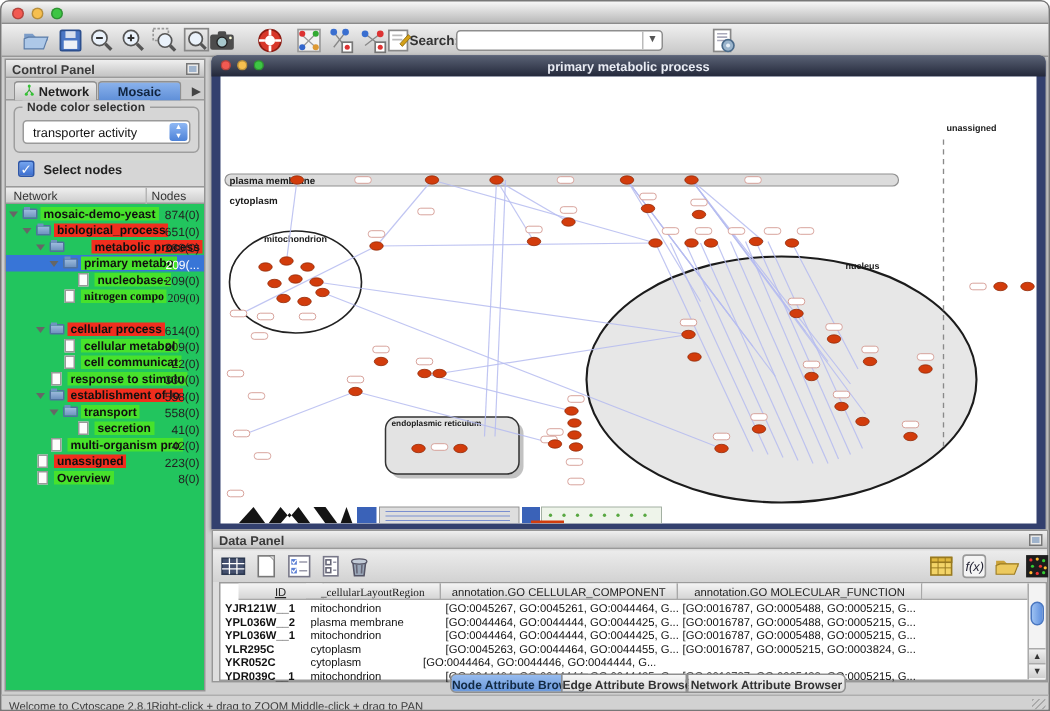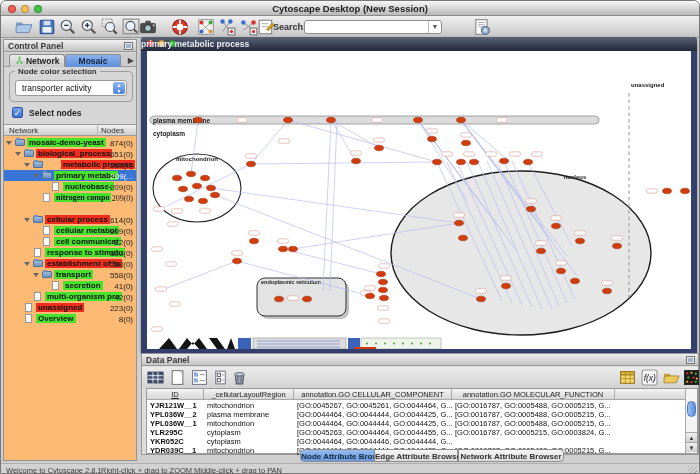--- a/index.html
+++ b/index.html
@@ -27,34 +27,34 @@
   .ptab.active{background:linear-gradient(#8ab2ec,#5f8fd8);color:#10243f}
   .ptab-arrow{position:absolute;right:2px;top:3px;font-size:8px;color:#444}
   .groupbox{position:absolute;left:5px;top:31px;width:124px;height:31px;border:1px solid #9e9e9e;border-radius:4px}
   .grouplbl{position:absolute;left:5px;top:-5px;background:#d6d6d6;padding:0 3px;font-size:8px;font-weight:bold;color:#333}
   .combo{position:absolute;left:5px;top:8px;width:112px;height:16px;background:#fff;border:1px solid #9a9a9a;border-radius:3px;font-size:8.5px;color:#111;padding:2px 0 0 6px}
   .stepper{position:absolute;right:1px;top:1px;width:12px;height:12px;border-radius:2px;background:linear-gradient(#8fb8f4,#4d82d8);color:#fff;font-size:5px;line-height:6px;text-align:center}
   .checkrow{position:absolute;left:8px;top:67px;height:12px}
   .checkbox{position:absolute;left:0;top:0;width:11px;height:11px;background:linear-gradient(#74a4ee,#3d6fd0);border:1px solid #2d56a8;border-radius:2px;color:#fff;font-size:9px;line-height:10px;text-align:center}
   .checklbl{position:absolute;left:17px;top:1px;font-size:8.5px;font-weight:bold;color:#222;white-space:nowrap}
   .treehead{position:absolute;left:0px;top:84px;width:132px;height:12px;background:linear-gradient(#f0f0f0,#cdcdcd);border-top:1px solid #9a9a9a;border-bottom:1px solid #9a9a9a;font-size:8px;color:#333}
-  .treebody{position:absolute;left:0px;top:96px;width:132px;height:324px;background:#fdba74;overflow:hidden}
+  .treebody{position:absolute;left:0px;top:96px;width:132px;height:324px;background:#22c55e;overflow:hidden}
   .trow{position:absolute;left:0;width:100%;height:11px}
   .trow.sel{background:#3875d7}
   .tri{position:absolute;top:3.5px;width:0;height:0;border-left:3.5px solid transparent;border-right:3.5px solid transparent;border-top:4.5px solid #666}
   .fold{position:absolute;top:2px;width:10px;height:7px;background:linear-gradient(#9dbbdd,#6f93bf);border:1px solid #4f729e;border-radius:1px}
   .fold:before{content:"";position:absolute;left:0;top:-2px;width:4px;height:2px;background:#6f93bf}
   .page{position:absolute;top:1px;width:7px;height:9px;background:#fdfdfd;border:1px solid #999}
   .chip{position:absolute;top:1px;height:9px;font-size:8px;font-weight:bold;color:#101010;line-height:9px;padding:0 2px;white-space:nowrap}
   .cnt{position:absolute;right:3px;top:1.5px;font-size:8px;color:#222}
   .trow.sel .cnt{color:#fff}
   
   .netwin{position:absolute;left:140px;top:36px;width:556px;height:316px;background:#33406e;border-radius:4px 4px 0 0;box-shadow:0 1px 3px rgba(0,0,0,.4)}
   .nettitle{position:absolute;left:0;top:0;width:100%;height:14px;background:linear-gradient(#5a6275,#23283a);border-radius:4px 4px 0 0}
-  .nettitle .tit{position:absolute;left:0;right:0;top:2px;font-size:8.5px;font-weight:bold;color:#e9ecf4}
+  .nettitle .tit{position:absolute;left:0;right:0;top:2px;text-align:center;font-size:8.5px;font-weight:bold;color:#e9ecf4}
   .netcanvas{position:absolute;left:6px;top:14px;width:544px;height:298px;background:#fff;overflow:hidden}
   svg text{font-family:"Liberation Sans",sans-serif}
   
   .dpanel{position:absolute;left:140px;top:352px;width:558px;height:102px;background:#dedede;border:1px solid #979797}
   .dtoolbar{position:absolute;left:0;top:13px;width:100%;height:21px;background:linear-gradient(#ececec,#d2d2d2)}
   .dbtn{position:absolute;top:2px;width:17px;height:17px}
   .dbtn svg{width:100%;height:100%}
   .dtable{position:absolute;left:4px;top:34px;width:552px;height:66px;background:#fff;border:1px solid #9b9b9b}
   .hcell{position:absolute;top:0;height:11px;background:linear-gradient(#f4f4f4,#d6d6d6);border-right:1px solid #a8a8a8;border-bottom:1px solid #a8a8a8;font-size:7.5px;color:#222;text-align:center;padding-top:1px;overflow:hidden;white-space:nowrap}
   .drow{position:absolute;left:0;width:526px;height:9px}
@@ -74,21 +74,20 @@
 </style>
 </head>
 <body>
 
 <div class="app">
 
   <div class="titlebar">
     <div class="light" style="left:7px;background:#f25a52"></div>
     <div class="light" style="left:20px;background:#f6bf4f"></div>
     <div class="light" style="left:33px;background:#3ec544"></div>
-    <div class="title">Cytoscape Desktop (New Session)</div>
   </div>
 
   <div class="toolbar" id="toolbar">
     <span class="search-label">Search:</span>
     <div class="search-field">
       <span></span>
       <div class="search-arrow">▼</div>
     </div>
     <div class="tbtn" id="wizard-slot" style="left:472px"><svg viewBox="0 0 16 16">
           <rect x="2.5" y="1.5" width="10" height="13" fill="#fff" stroke="#888"></rect>
@@ -532,22 +531,22 @@
             <circle cx="5" cy="8" r="1" fill="#3c3"></circle>
             <circle cx="10" cy="8" r="1" fill="#e33"></circle>
             <circle cx="13" cy="9" r="1" fill="#fb3"></circle>
             <circle cx="4" cy="12" r="1" fill="#fb3"></circle>
             <circle cx="8" cy="12.5" r="1" fill="#e33"></circle>
             <circle cx="12" cy="12" r="1" fill="#3c3"></circle>
           </svg></div>
       </div>
     <div class="dtable">
       <div id="dp-head">
-          <div class="hcell" style="left: 0px; width: 57px; text-decoration: underline;">ID</div>
-          <div class="hcell" style="left: 57px; width: 90px;">_cellularLayoutRegion</div>
+          <div class="hcell" style="left: 12px; width: 57px; text-decoration: underline;">ID</div>
+          <div class="hcell" style="left: 57px; width: 90px; font-family: Liberation Serif, serif;">_cellularLayoutRegion</div>
           <div class="hcell" style="left: 147px; width: 158px;">annotation.GO CELLULAR_COMPONENT</div>
           <div class="hcell" style="left: 305px; width: 163px;">annotation.GO MOLECULAR_FUNCTION</div>
           <div class="hcell" style="left: 468px; width: 71px;"></div>
         </div>
       <div id="dp-body">
           <div class="drow" style="top: 12px;">
             <div class="dcell id" style="left: 0px; width: 57px;">YJR121W__1</div>
             <div class="dcell" style="left: 57px; width: 90px;">mitochondrion</div>
             <div class="dcell" style="left: 147px; width: 158px;">[GO:0045267, GO:0045261, GO:0044464, G...</div>
             <div class="dcell" style="left: 305px; width: 163px;">[GO:0016787, GO:0005488, GO:0005215, G...</div>
@@ -566,21 +565,21 @@
           </div>
           <div class="drow" style="top: 39px;">
             <div class="dcell id" style="left: 0px; width: 57px;">YLR295C</div>
             <div class="dcell" style="left: 57px; width: 90px;">cytoplasm</div>
             <div class="dcell" style="left: 147px; width: 158px;">[GO:0045263, GO:0044464, GO:0044455, G...</div>
             <div class="dcell" style="left: 305px; width: 163px;">[GO:0016787, GO:0005215, GO:0003824, G...</div>
           </div>
           <div class="drow" style="top: 48px;">
             <div class="dcell id" style="left: 0px; width: 57px;">YKR052C</div>
             <div class="dcell" style="left: 57px; width: 90px;">cytoplasm</div>
-            <div class="dcell" style="left: 147px; width: 158px;">[GO:0044464, GO:0044446, GO:0044444, G...</div>
+            <div class="dcell" style="left: 132px; width: 158px;">[GO:0044464, GO:0044446, GO:0044444, G...</div>
           </div>
           <div class="drow" style="top: 57px;">
             <div class="dcell id" style="left: 0px; width: 57px;">YDR039C__1</div>
             <div class="dcell" style="left: 57px; width: 90px;">mitochondrion</div>
             <div class="dcell" style="left: 147px; width: 158px;">[GO:0044464, GO:0044444, GO:0044425, G...</div>
             <div class="dcell" style="left: 305px; width: 163px;">[GO:0016787, GO:0005488, GO:0005215, G...</div>
           </div>
         </div>
       <div class="vscroll">
         <div class="vthumb"></div>

